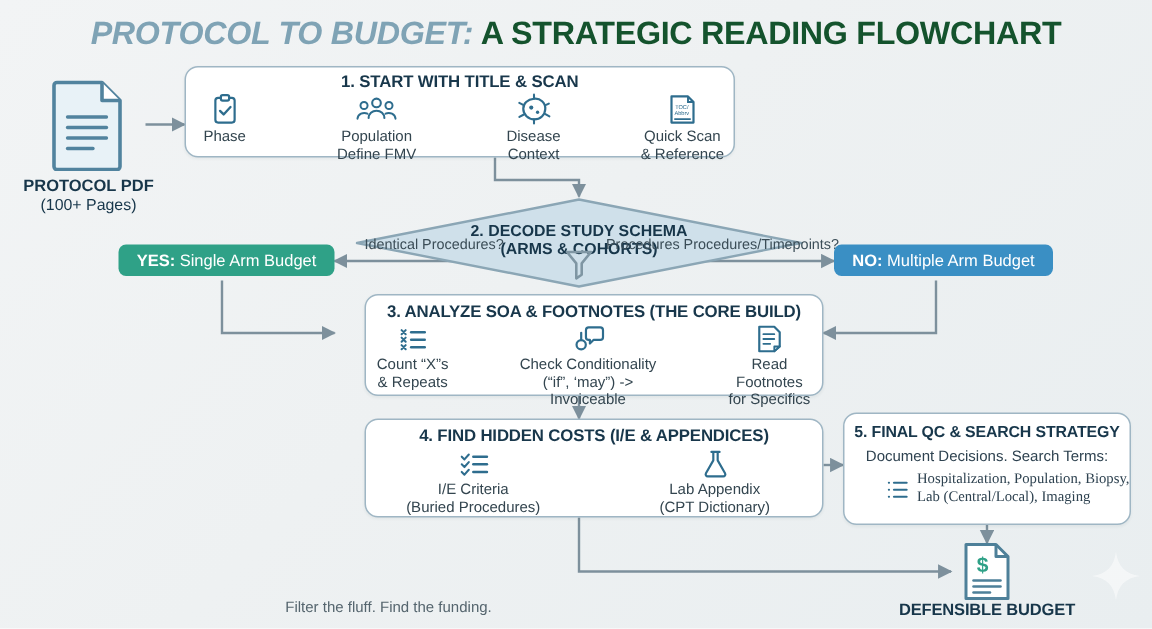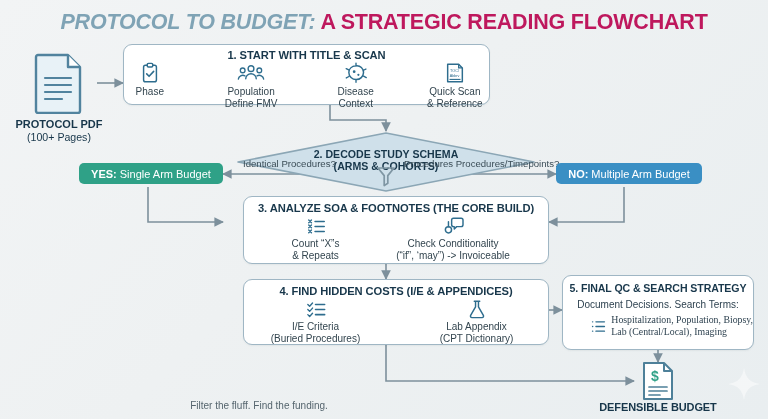--- a/index.html
+++ b/index.html
@@ -16,21 +16,21 @@
   #stage { position: relative; width: 768px; height: 419px; }
 
   
   .title {
     position: absolute; top: 10px; left: 0; width: 768px;
     text-align: center;
     font-size: 21.5px; font-weight: bold; letter-spacing: -0.2px;
     white-space: nowrap;
   }
   .title .t1 { color: #7fa3b5; font-style: italic; }
-  .title .t2 { color: #be185d; }
+  .title .t2 { color: #14532d; }
 
   
   .card {
     position: absolute;
     background: #ffffff;
     border: 1.4px solid #9fb6c4;
     border-radius: 9px;
     box-sizing: border-box;
     box-shadow: 0 1px 2px rgba(40,60,75,0.06);
   }
@@ -259,20 +259,33 @@
       <div class="item" style="width:125px;">
         <svg class="ico" width="24" height="20" viewBox="0 0 26 22">
           <circle cx="8" cy="15.2" r="3.4" fill="none" stroke="#2e6d8e" stroke-width="1.6"></circle>
           <path d="M8,11.8 v-5.4" fill="none" stroke="#2e6d8e" stroke-width="1.6" stroke-linecap="round"></path>
           <path d="M13.5,2.5 h8.5 a2,2 0 0 1 2,2 v5.2 a2,2 0 0 1 -2,2 h-5 l-2.6,2.6 v-2.6 h-0.9 a2,2 0 0 1 -2,-2 v-5.2 a2,2 0 0 1 2,-2 z" fill="none" stroke="#2e6d8e" stroke-width="1.6" stroke-linejoin="round"></path>
         </svg>
         <div class="lbl">Check Conditionality
 (“if”, ‘may”) -&gt; Invoiceable</div>
       </div>
 
+      <div class="item" style="width:88px;">
+        <svg class="ico" width="20" height="20" viewBox="0 0 22 22">
+          <path d="M3.5,2 h11 l4,4 v10.5 l-4,3.5 h-11 z" fill="#ffffff" stroke="#2e6d8e" stroke-width="1.6" stroke-linejoin="round"></path>
+          <path d="M14.5,16.5 h4 l-4,3.5 z" fill="#dbe9f1" stroke="#2e6d8e" stroke-width="1.3" stroke-linejoin="round"></path>
+          <g stroke="#2e6d8e" stroke-width="1.3" stroke-linecap="round">
+            <path d="M6.5,7.5 h8"></path>
+              <path d="M6.5,11 h8"></path>
+              <path d="M6.5,14.5 h5"></path>
+          </g>
+        </svg>
+        <div class="lbl">Read Footnotes
+for Specifics</div>
+      </div>
     </div>
   </div>
 
   <div class="card" style="left:243px; top:279px; width:306px; height:66px;">
     <div class="card-title" style="margin-top:5px;">4. FIND HIDDEN COSTS (I/E &amp; APPENDICES)</div>
     <div class="row" style="margin-top:2px;">
 
       <div class="item" style="width:125px;">
         <svg class="ico" width="22" height="20" viewBox="0 0 24 22">
           <g stroke="#2e6d8e" stroke-width="1.5" stroke-linecap="round" stroke-linejoin="round" fill="none">

